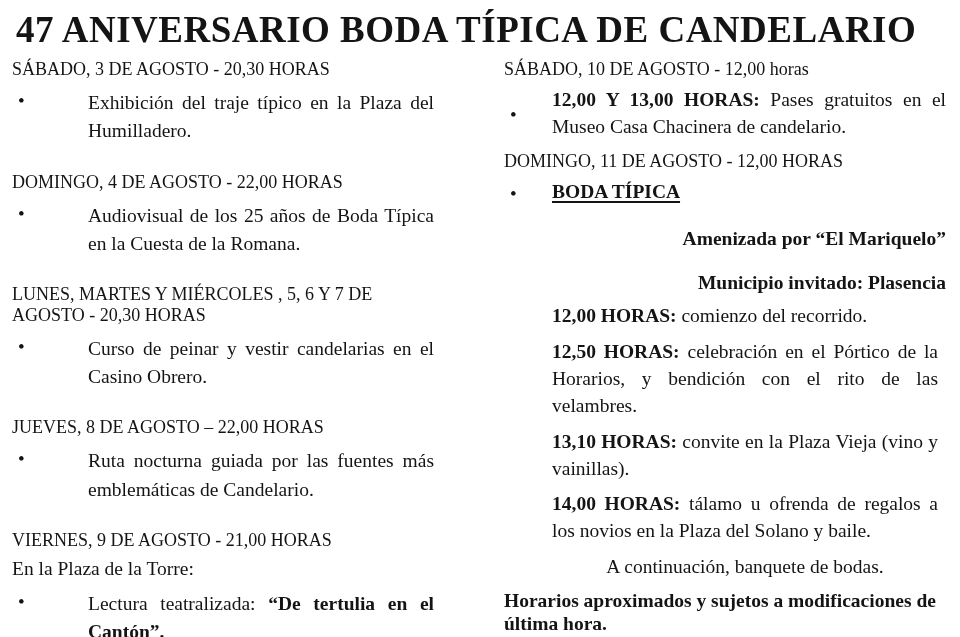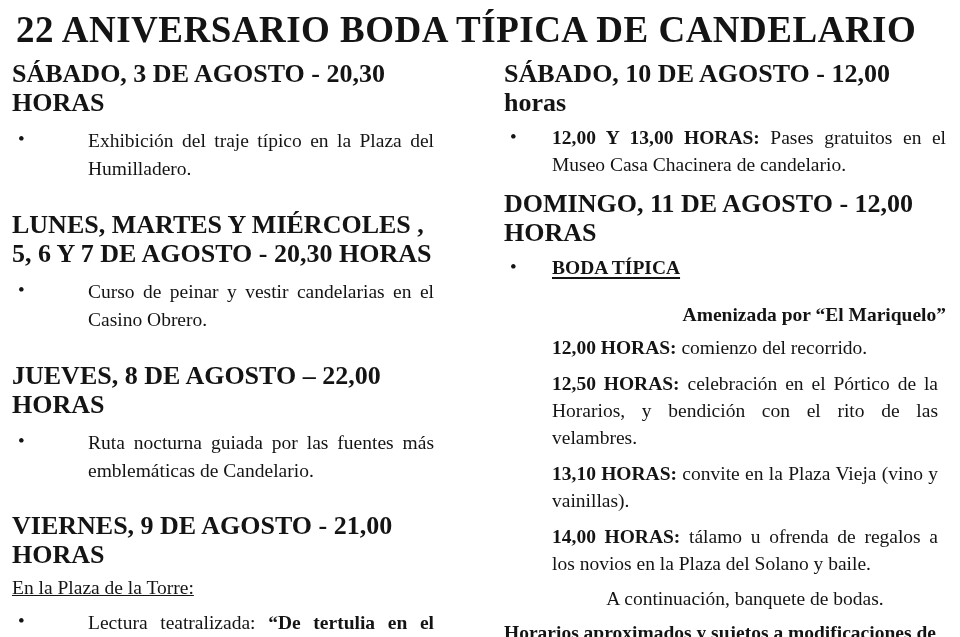--- a/index.html
+++ b/index.html
@@ -19,48 +19,47 @@
     letter-spacing: 0.5px;
     white-space: nowrap;
   }
 
   .columns { display: flex; }
   .col { box-sizing: border-box; }
   .col.left  { width: 432px; padding-right: 10px; }
   .col.right { width: 502px; padding-left: 60px; }
 
   h2.sec-heading {
-    font-size: 26px;
-    font-weight: bold;
+    font-size: 18px;
+    font-weight: normal;
     line-height: 1.12;
     margin: 0;
   }
   .left  h2.sec-heading { margin: 26px 0 8px 0; }
   .right h2.sec-heading { margin: 10px 0 6px 0; }
   .left .section:first-child h2.sec-heading,
   .right .section:first-child h2.sec-heading { margin-top: 4px; }
 
   .bullet { display: flex; }
   .left  .bullet { margin: 10px 0 12px 0; gap: 48px; }
-  .right .bullet { margin: 8px 0 10px 0; }
+  .right .bullet { margin: 8px 0 10px 0; align-items: center; }
   .dot { flex: 0 0 28px; position: relative; }
   .right .dot { flex: 0 0 48px; }
   .dot::before { content: "\2022"; font-size: 19px; position: relative; left: 6px; top: 1px; }
   .txt {
     flex: 1;
     font-size: 19.5px;
     line-height: 1.45;
     text-align: justify;
   }
   .right .txt { line-height: 1.38; }
 
   p.intro {
     font-size: 19.5px;
     margin: 8px 0 4px 0;
-    text-decoration: underline;
   }
 
   .center-line {
     font-size: 19.5px;
     font-weight: bold;
     text-align: right;
     margin: 22px 0 6px 10px;
   }
 
   p.sched {
@@ -78,34 +77,41 @@
     font-weight: bold;
     line-height: 1.15;
     margin: 4px 0 0 0;
   }
 </style>
 </head>
 <body>
 
 <div class="page">
 
-  <h1 class="title">22 ANIVERSARIO BODA TÍPICA DE CANDELARIO</h1>
+  <h1 class="title">47 ANIVERSARIO BODA TÍPICA DE CANDELARIO</h1>
 
   <div class="columns">
 
     <div class="col left">
 
       <div class="section">
         <h2 class="sec-heading">SÁBADO, 3 DE AGOSTO -  20,30 HORAS</h2>
         <div class="bullet">
           <span class="dot"></span>
           <span class="txt">Exhibición del traje típico en la Plaza del Humilladero.</span>
         </div>
       </div>
 
+      <div class="section">
+        <h2 class="sec-heading">DOMINGO, 4 DE AGOSTO -  22,00 HORAS</h2>
+        <div class="bullet">
+          <span class="dot"></span>
+          <span class="txt">Audiovisual de los 25 años de Boda Típica en la Cuesta de la Romana.</span>
+        </div>
+      </div>
 
       <div class="section">
         <h2 class="sec-heading">LUNES, MARTES Y MIÉRCOLES , 5, 6 Y 7 DE AGOSTO -  20,30 HORAS</h2>
         <div class="bullet">
           <span class="dot"></span>
           <span class="txt">Curso de peinar y vestir candelarias en el Casino Obrero.</span>
         </div>
       </div>
 
       <div class="section">
@@ -138,20 +144,21 @@
         </div>
       </div>
 
       <div class="section">
         <h2 class="sec-heading">DOMINGO, 11 DE AGOSTO -  12,00 HORAS</h2>
         <div class="bullet">
           <span class="dot"></span>
           <span class="txt"><b class="u">BODA TÍPICA</b></span>
         </div>
         <p class="center-line">Amenizada por “El Mariquelo”</p>
+        <p class="center-line">Municipio invitado: Plasencia</p>
 
         <p class="sched"><b>12,00 HORAS:</b><span> comienzo del recorrido.</span></p>
         <p class="sched"><b>12,50  HORAS:</b><span> celebración en el Pórtico de la Horarios, y bendición con el rito de las velambres.</span></p>
         <p class="sched"><b>13,10  HORAS:</b><span> convite en la Plaza Vieja (vino y vainillas).</span></p>
         <p class="sched"><b>14,00  HORAS:</b><span> tálamo u ofrenda de regalos a los novios en la Plaza del Solano y baile.</span></p>
 
         <p class="sched plain">A continuación, banquete de bodas.</p>
       </div>
 
       <p class="footer">Horarios aproximados y sujetos a modificaciones de última hora.</p>

